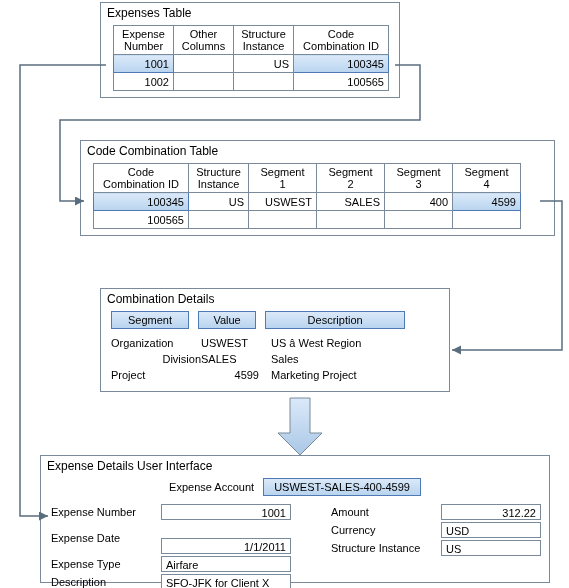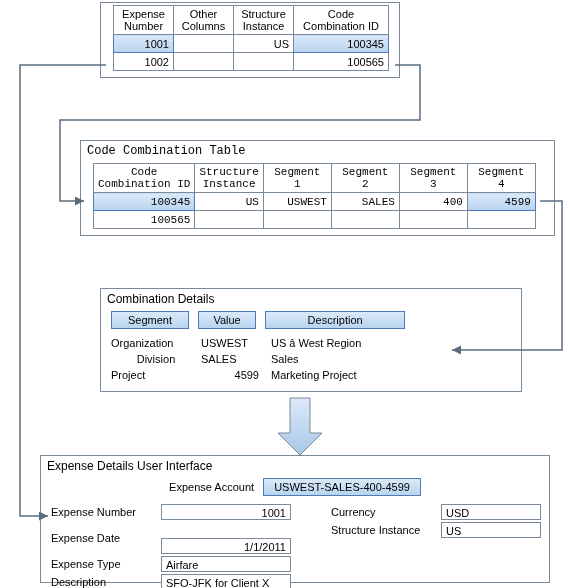--- a/index.html
+++ b/index.html
@@ -77,20 +77,21 @@
     position: absolute;
     left: 0; top: 0;
     width: 569px; height: 588px;
     pointer-events: none;
   }
 </style>
 </head>
 <body>
 
 <div class="panel" style="left:100px; top:2px; width:300px;">
+  <div class="panel-title">Expenses Table</div>
   <table class="grid">
     <tbody>
         <tr>
       <th style="width:60px; white-space:pre;">Expense
 Number</th>
       <th style="width:60px; white-space:pre;">Other
 Columns</th>
       <th style="width:60px; white-space:pre;">Structure
 Instance</th>
       <th style="width:95px; white-space:pre;">Code
@@ -105,21 +106,21 @@
     <tr>
       <td class="right">1002</td>
       <td></td>
       <td></td>
       <td class="right">100565</td>
     </tr>
   </tbody>
     </table>
 </div>
 
-<div class="panel" style="left:80px; top:140px; width:475px;font-family:Liberation Mono, monospace;">
+<div class="panel" style="left:80px; top:140px; width:475px;">
   <div class="panel-title">Code Combination Table</div>
   <table class="grid">
     <tbody>
         <tr>
       <th style="width:95px; white-space:pre;">Code
 Combination ID</th>
       <th style="width:60px; white-space:pre;">Structure
 Instance</th>
       <th style="width:68px; white-space:pre;">Segment
 1</th>
@@ -143,36 +144,36 @@
       <td></td>
       <td></td>
       <td></td>
       <td></td>
       <td></td>
     </tr>
   </tbody>
     </table>
 </div>
 
-<div class="panel" style="left:100px; top:288px; width:422px; padding-bottom:6px;">
+<div class="panel" style="left:100px; top:288px; width:350px; padding-bottom:6px;">
   <div class="panel-title">Combination Details</div>
   <div style="padding:2px 10px 4px 10px;">
     <span class="hdr-box" style="width:78px;">Segment</span>
     <span class="hdr-box" style="width:58px; margin-left:6px;">Value</span>
     <span class="hdr-box" style="width:140px; margin-left:6px;">Description</span>
   </div>
   <table style="border-collapse:collapse; margin:2px 10px;">
     <tbody>
         <tr>
       <td style="width:90px; text-align:left; padding:2px 0;">Organization</td>
       <td style="width:70px; text-align:left; padding:2px 0;">USWEST</td>
       <td style="text-align:left; padding:2px 0;">US â West Region</td>
     </tr>
     <tr>
-      <td style="text-align:center; padding:2px 0;">Division</td>
+      <td style="text-align:right; padding:2px 0;">Division</td>
       <td style="text-align:left; padding:2px 0;">SALES</td>
       <td style="text-align:left; padding:2px 0;">Sales</td>
     </tr>
     <tr>
       <td style="text-align:left; padding:2px 0;">Project</td>
       <td style="text-align:right; padding:2px 12px 2px 0;">4599</td>
       <td style="text-align:left; padding:2px 0;">Marketing Project</td>
     </tr>
   </tbody>
     </table>
@@ -197,20 +198,24 @@
       <div class="field-row">
         <div class="field-label">Expense Type</div>
         <div class="field-box left" style="width:130px;">Airfare</div>
       </div>
       <div class="field-row">
         <div class="field-label">Description</div>
         <div class="field-box left" style="width:130px;">SFO-JFK for Client X</div>
       </div>
     </div>
     <div style="flex:1; margin-left:10px;">
+      <div class="field-row">
+        <div class="field-label">Amount</div>
+        <div class="field-box right" style="width:90px;">312.22</div>
+      </div>
       <div class="field-row">
         <div class="field-label">Currency</div>
         <div class="field-box left" style="width:90px;">USD</div>
       </div>
       <div class="field-row">
         <div class="field-label">Structure Instance</div>
         <div class="field-box left" style="width:90px;">US</div>
       </div>
     </div>
   </div>

